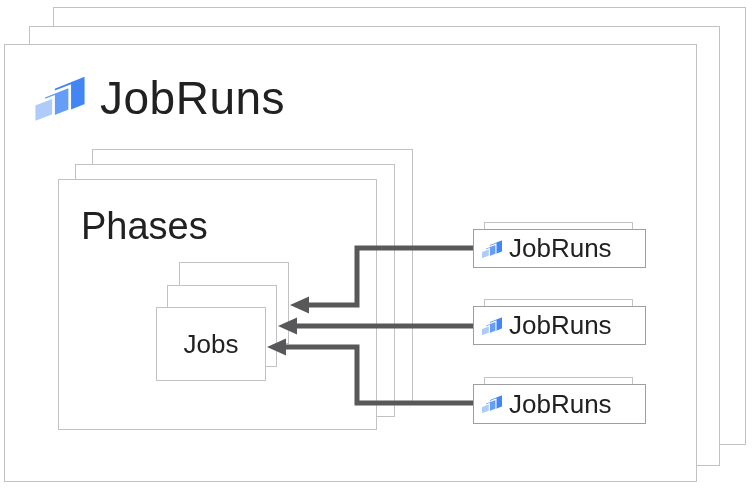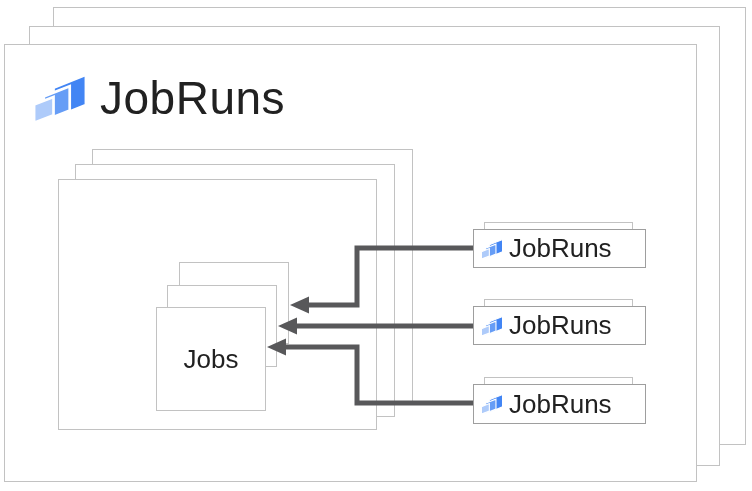--- a/index.html
+++ b/index.html
@@ -48,21 +48,21 @@
   .phases-mid   { left: 75px; top: 164px; width: 320px; height: 253px; }
   .phases-front { left: 58px; top: 179px; width: 319px; height: 251px; }
   .phases-title {
     position: absolute; left: 81px; top: 205px;
     font-size: 38px; line-height: 42px; color: var(--text);
   }
   
   .jobs-back  { left: 179px; top: 262px; width: 110px; height: 82px; }
   .jobs-mid   { left: 167px; top: 285px; width: 110px; height: 82px; }
   .jobs-front {
-    left: 156px; top: 307px; width: 110px; height: 104px;
+    left: 156px; top: 307px; width: 110px; height: 74px;
     display: flex; align-items: center; justify-content: center;
   }
   .jobs-title { font-size: 26px; color: var(--text); }
   
   .jobrun-back { width: 149px; height: 41px; left: 484px; }
   .jobrun-front {
     width: 173px; height: 39px; left: 473px;
     border: 1px solid var(--jobrun-border);
     display: flex; align-items: center;
     padding-left: 7px; gap: 6px;
@@ -95,20 +95,21 @@
       <path fill="var(--icon-blue-dark)" stroke="#fff" stroke-width="2.5" d="M19 15.5 L49 3.5 L49 31.5 L19 43.5 Z"></path>
       <path fill="var(--icon-blue-medium)" stroke="#fff" stroke-width="2.5" d="M10 23.5 L34 14 L34 36.5 L10 46 Z"></path>
       <path fill="var(--icon-blue-light)" stroke="#fff" stroke-width="2.5" d="M1 31 L19 24 L19 41 L1 48 Z"></path>
     </svg>
     <div class="rollout-title">JobRuns</div>
   </div>
 
   <div class="card phases-back"></div>
   <div class="card phases-mid"></div>
   <div class="card phases-front"></div>
+  <div class="phases-title">Phases</div>
 
   <div class="card jobs-back"></div>
   <div class="card jobs-mid"></div>
   <div class="card jobs-front">
     <span class="jobs-title">Jobs</span>
   </div>
 
   <div class="card jobrun-back jr1-back"></div>
   <div class="card jobrun-front jr1-front">
     <svg class="deploy-icon" viewBox="0 0 50 50" aria-hidden="true">

